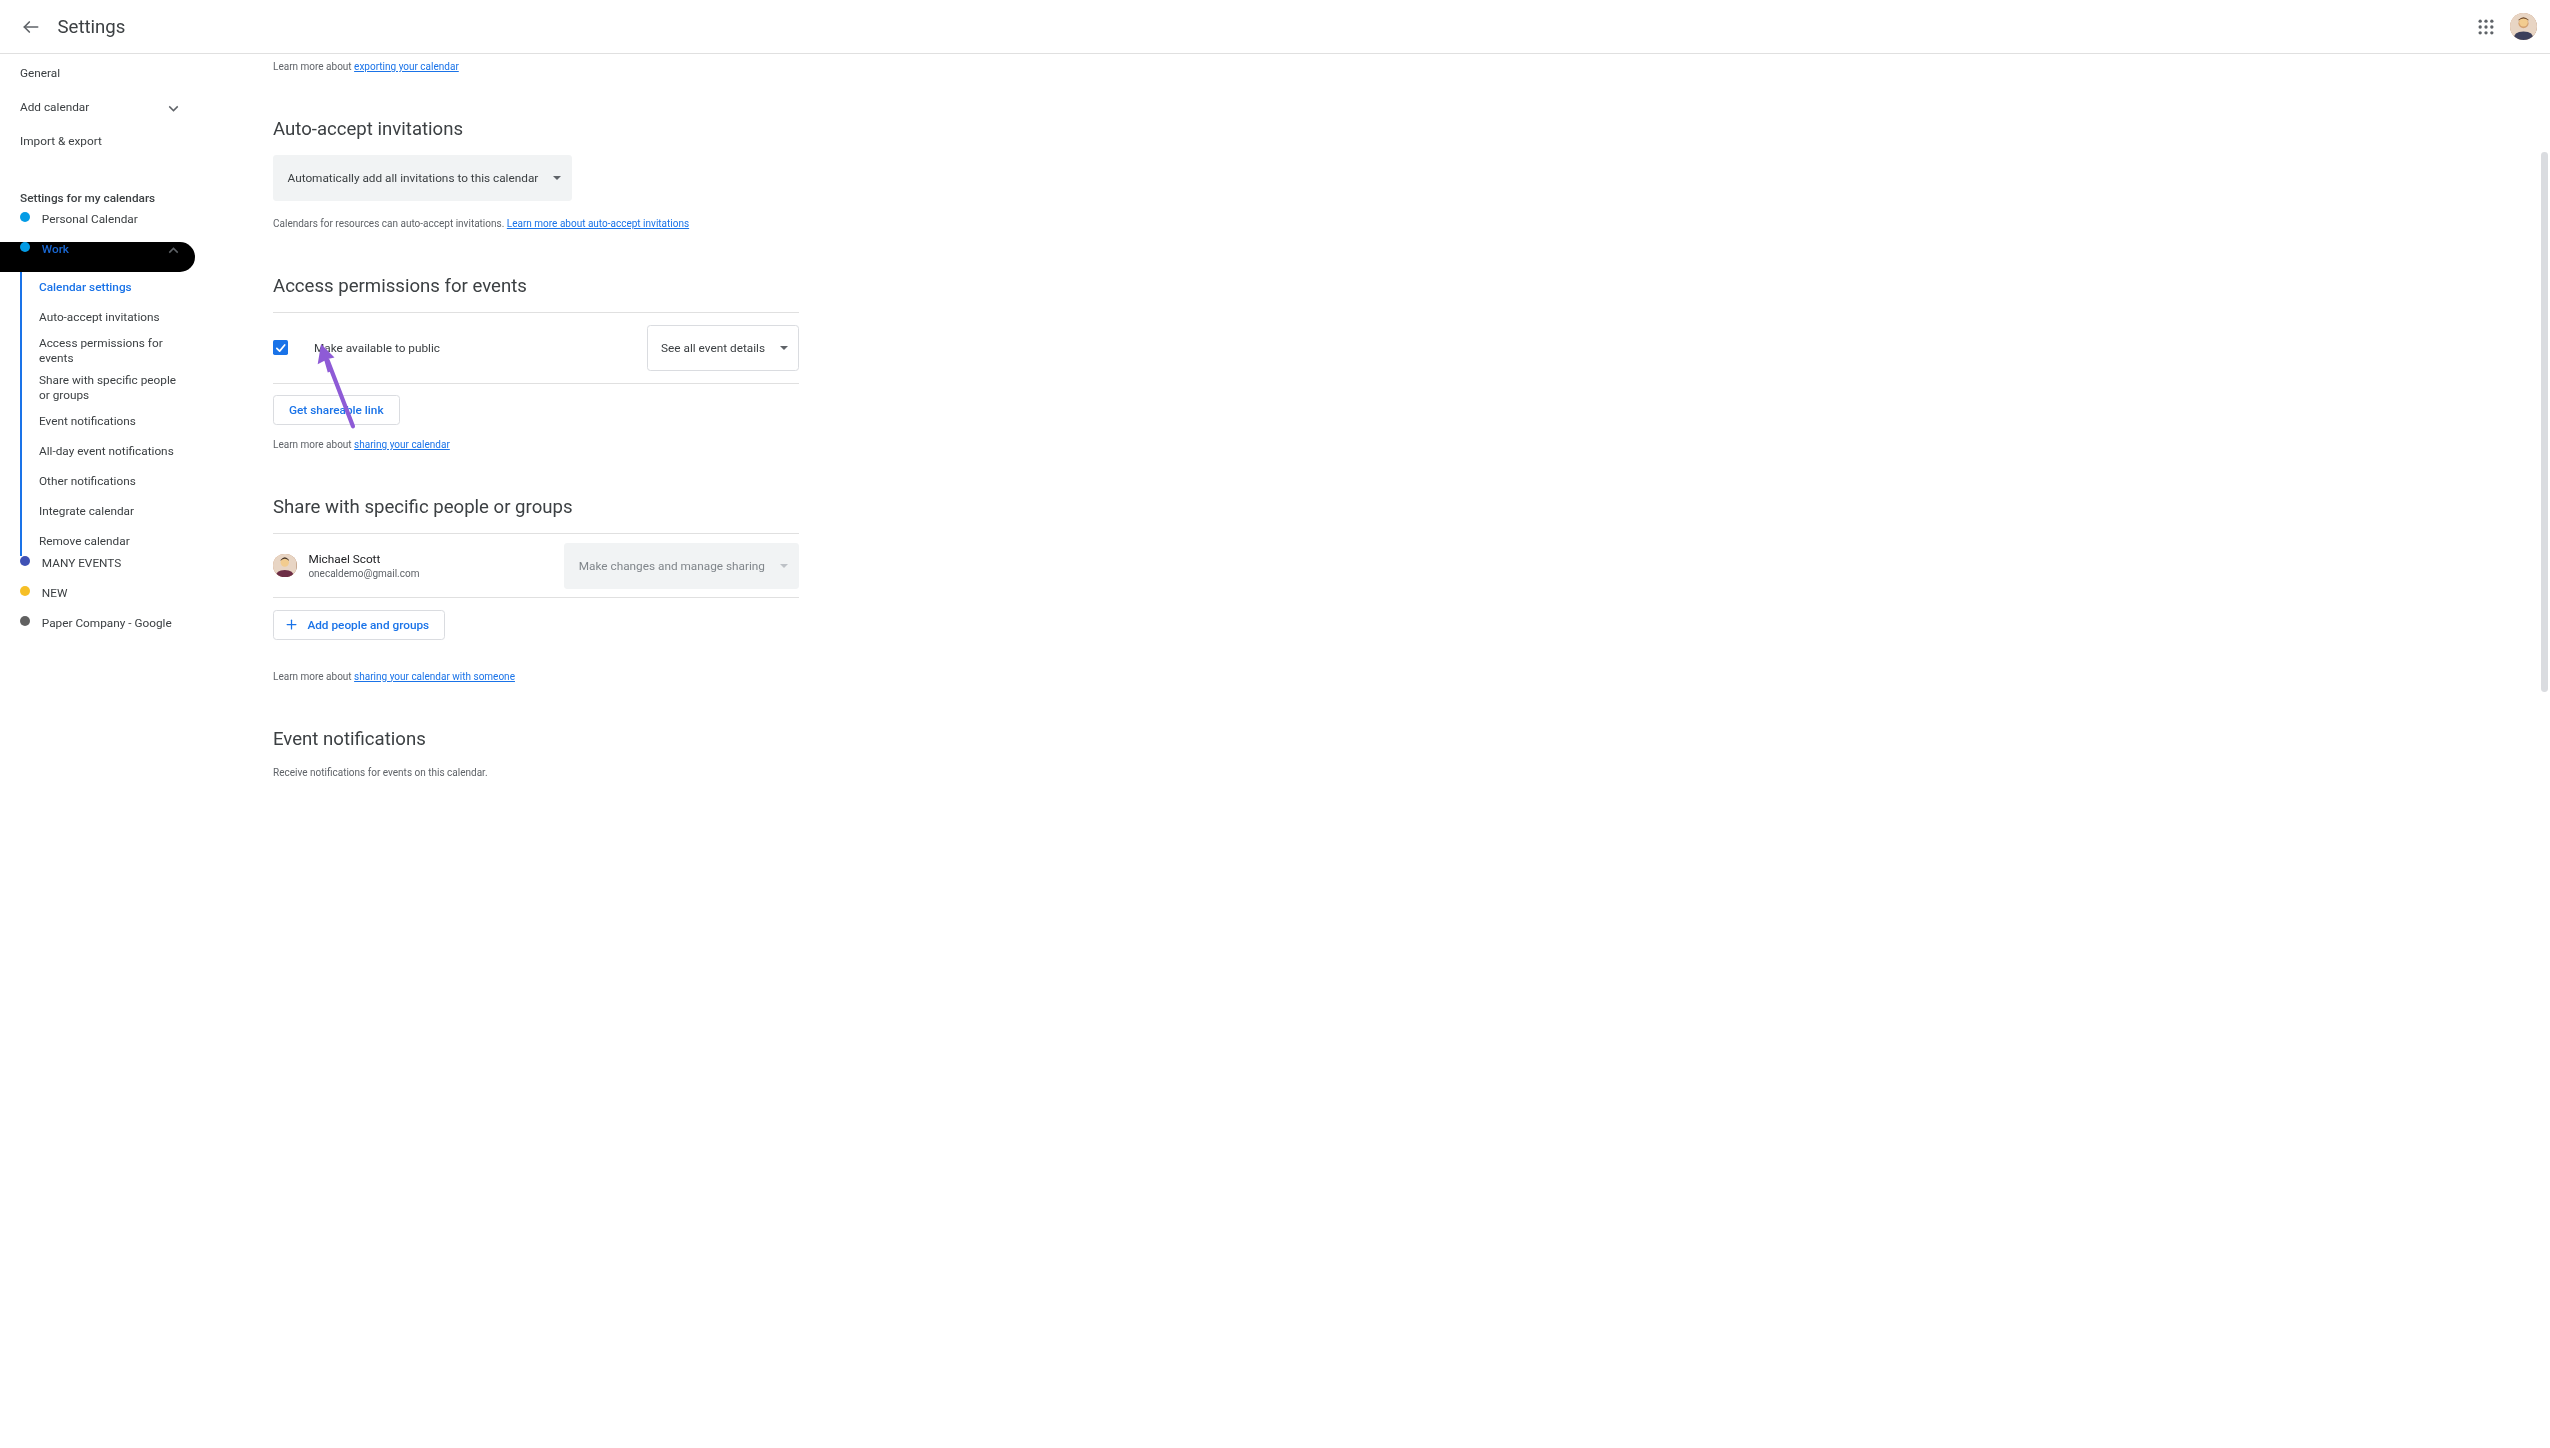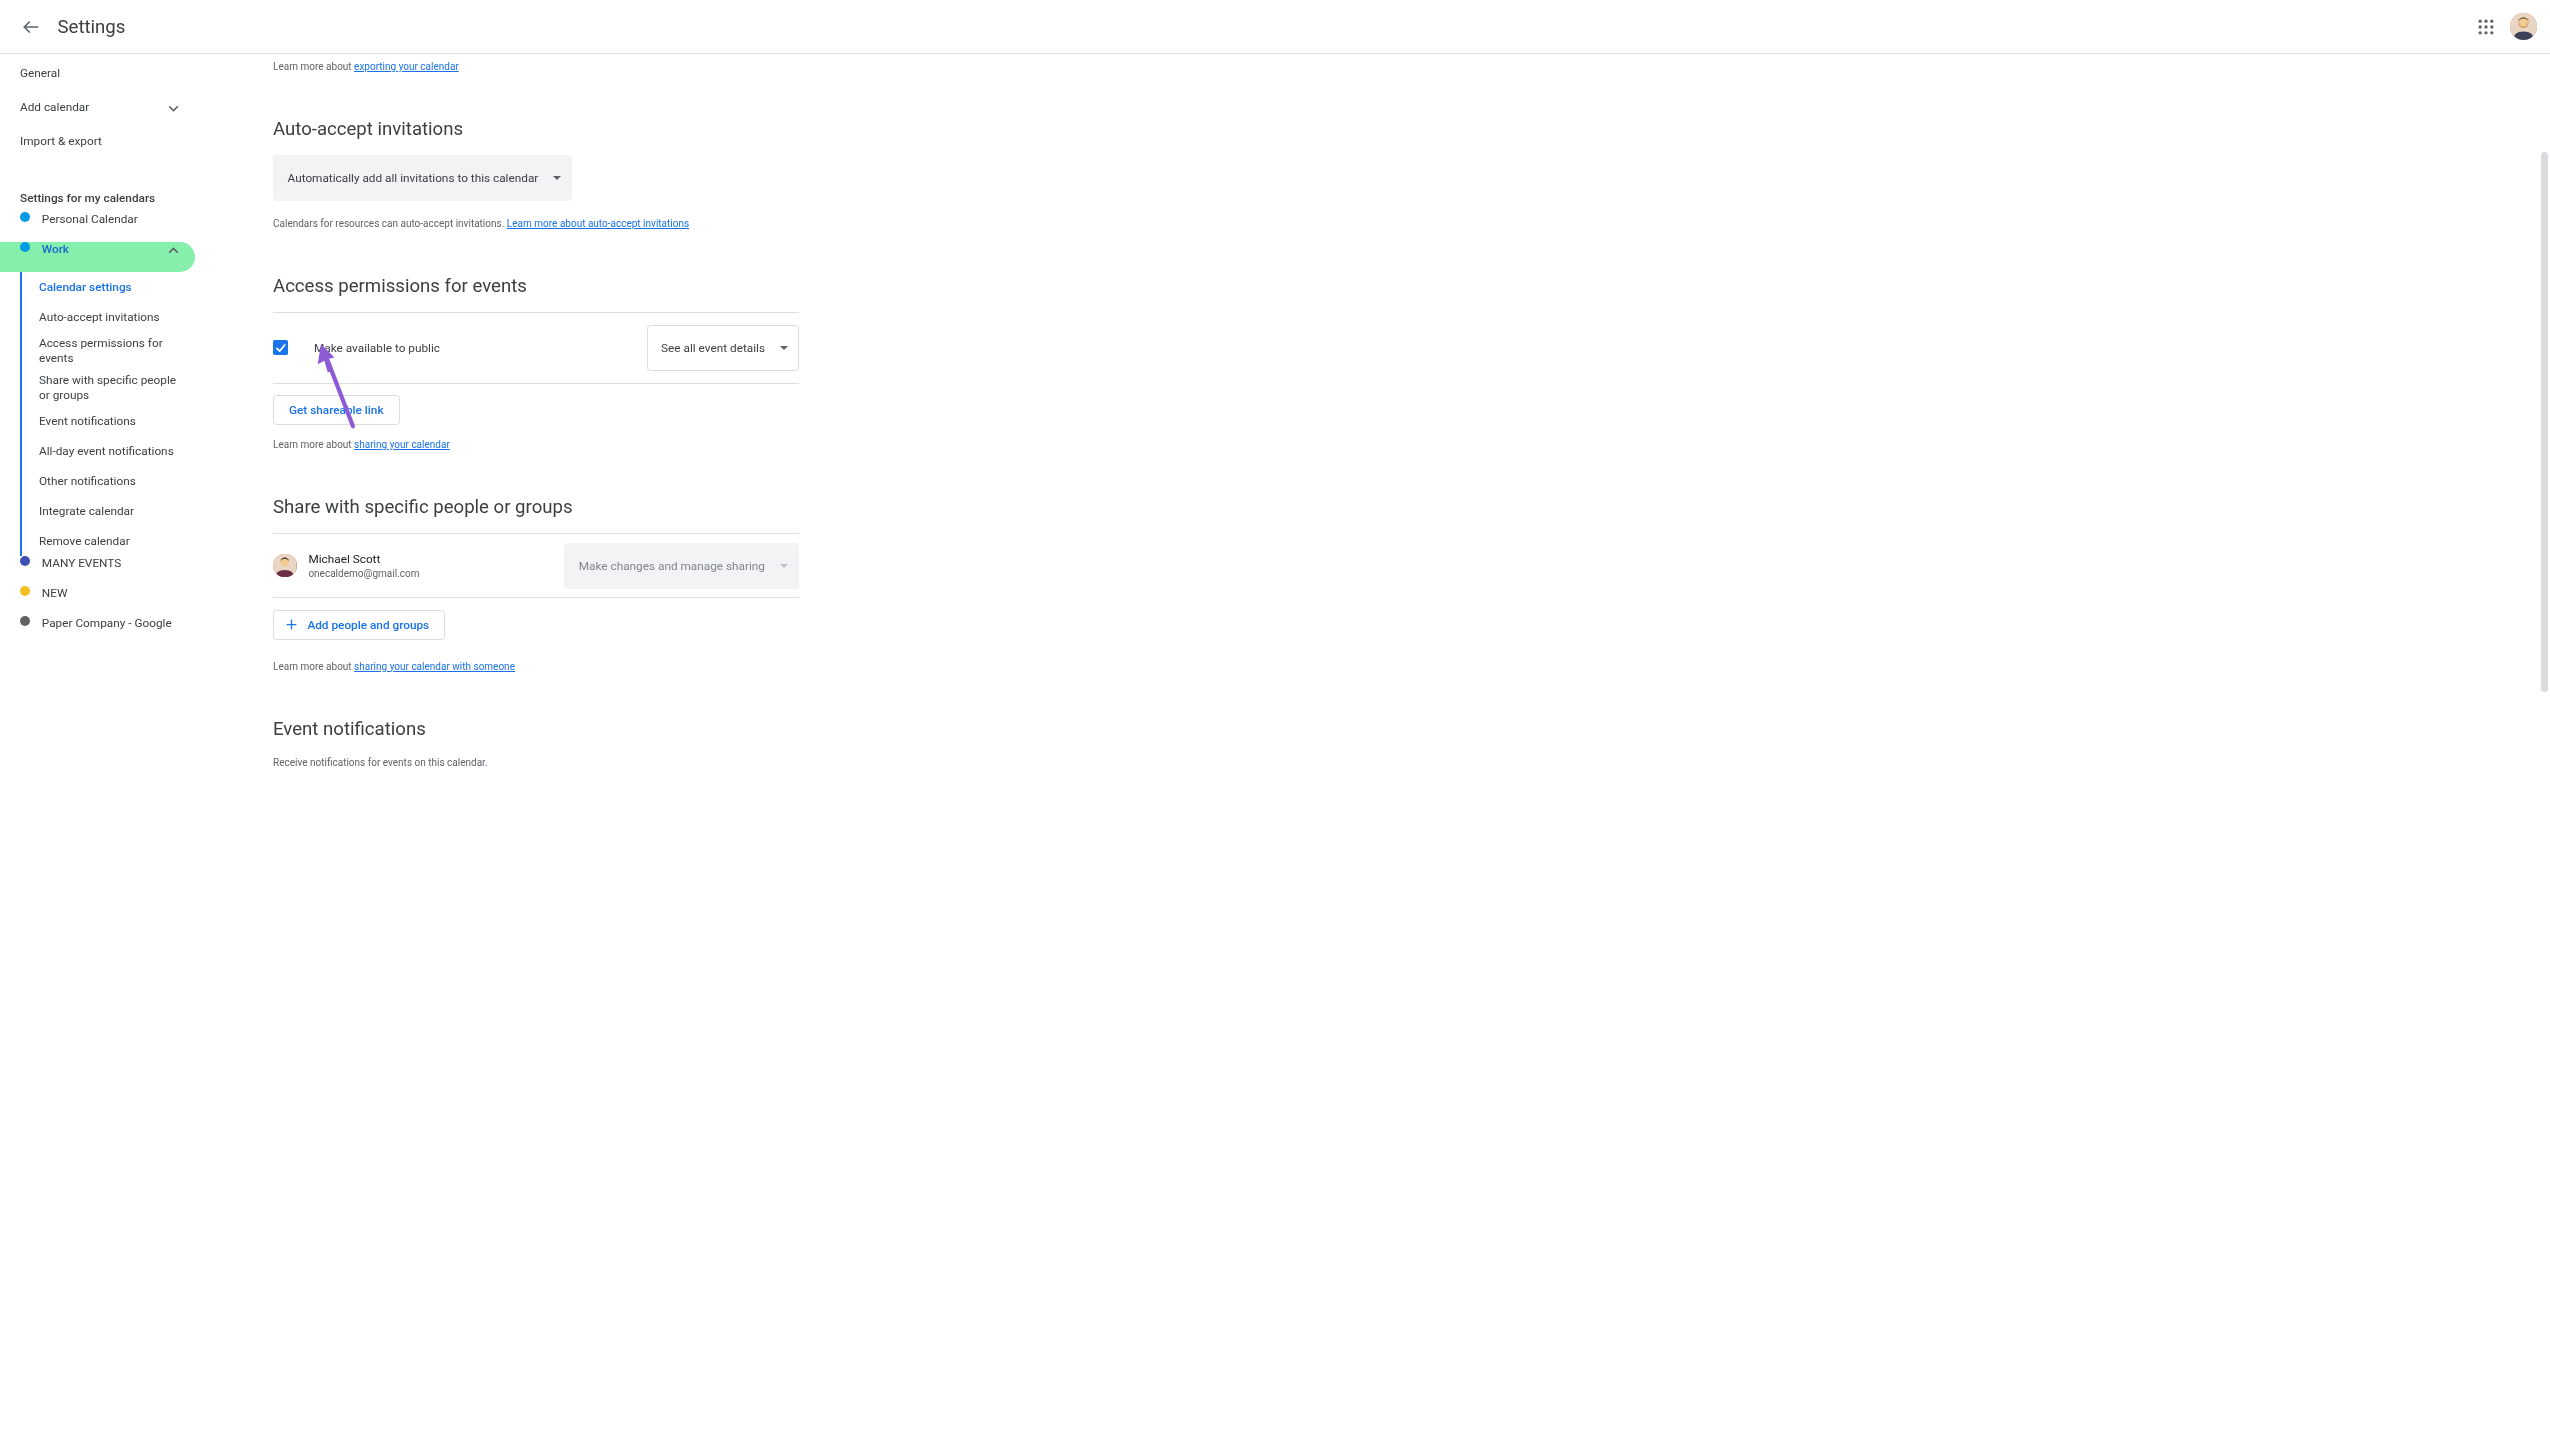--- a/index.html
+++ b/index.html
@@ -58,21 +58,21 @@
     display: flex;
     align-items: flex-start;
     padding: 0 13.5px 0 20px;
     border-radius: 0 17px 17px 0;
     cursor: pointer;
     color: #3c4043;
     margin-right: 23.6px;
   }
   .side-row.tight { height: 30px; }
   .side-row.selected {
-    background: #86efac;
+    background: #000000;
     color: #1967d2;
     font-weight: 500;
   }
   .side-row .label { flex: 1; }
   .side-row .chev { color: #5f6368; }
   .side-heading {
     padding: 23.6px 20px 6.7px;
     font-weight: 500;
     color: #3c4043;
     font-size: 11.8px;
@@ -405,21 +405,21 @@
       </div>
       <div style="margin-top:11.8px">
         <div class="add-btn">
           <svg viewBox="0 0 24 24" width="15" height="15" fill="none" stroke-width="2" stroke-linecap="round">
             <line x1="12" y1="5" x2="12" y2="19"></line>
             <line x1="5" y1="12" x2="19" y2="12"></line>
           </svg>
           <span>Add people and groups</span>
         </div>
       </div>
-      <div class="helper-text" style="margin-top:19px">
+      <div class="helper-text" style="margin-top:29px">
         <span>Learn more about </span><span class="helper-link">sharing your calendar with someone</span>
       </div>
 
       
       <div class="section-title">Event notifications</div>
       <div class="helper-text">Receive notifications for events on this calendar.</div>
 
     </div>
   </div>
 </div>

